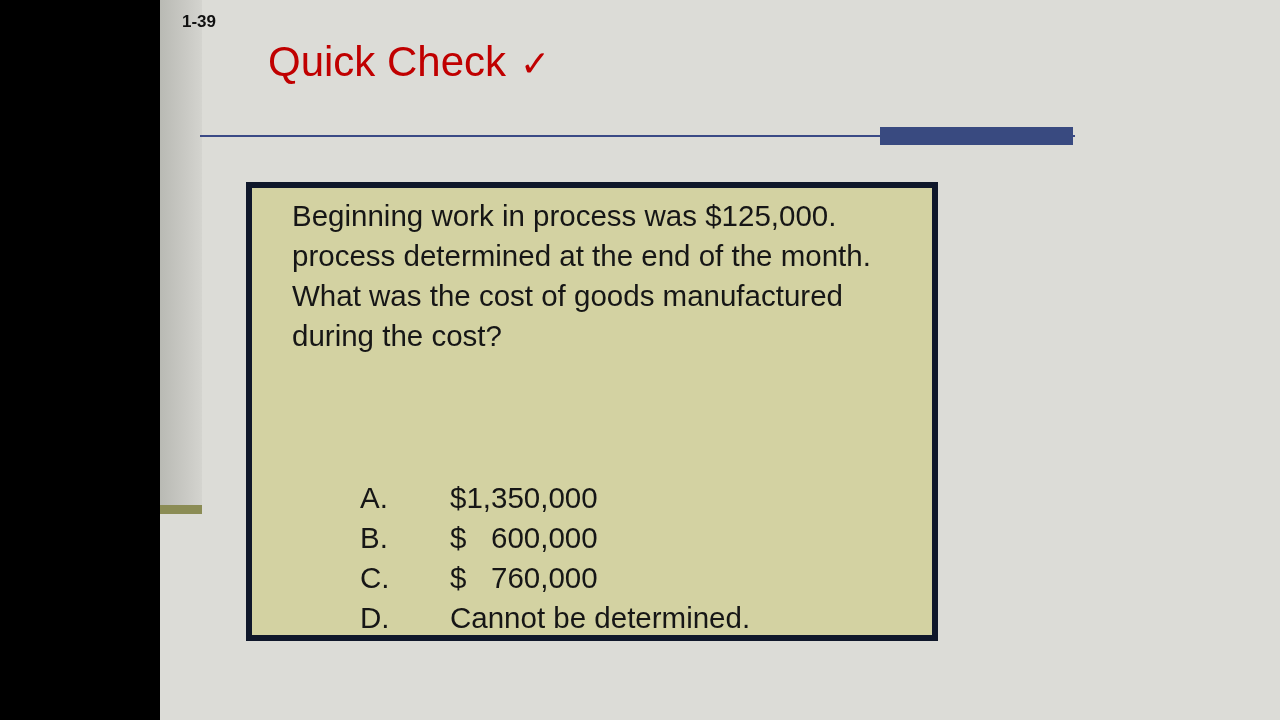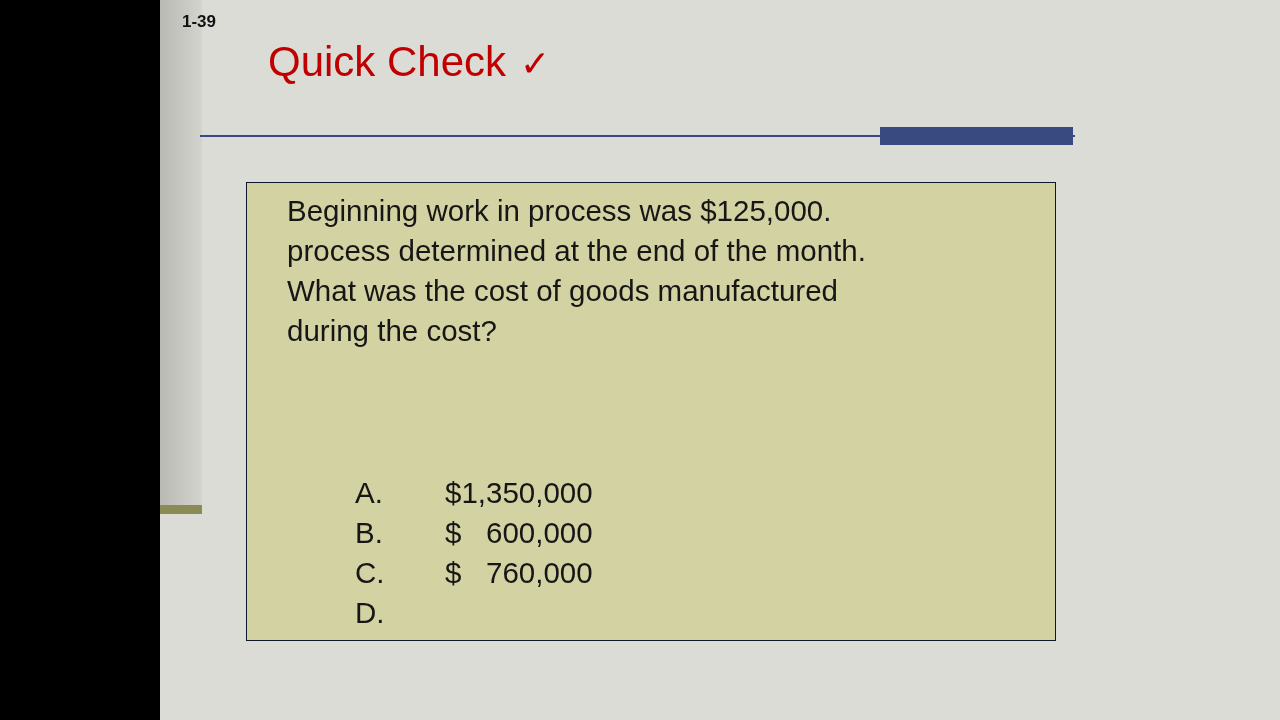--- a/index.html
+++ b/index.html
@@ -93,24 +93,24 @@
     width: 193px;
     height: 18px;
     background: #394a80;
   }
 
   
   .qbox {
     position: absolute;
     left: 86px;
     top: 182px;
-    width: 810px;
+    width: 692px;
     height: 459px;
     background: #d3d2a2;
-    border: 1px solid #0f172a;
+    border: 6px solid #0f172a;
     box-sizing: border-box;
   }
 
   .qtext {
     position: absolute;
     left: 40px;
     top: 8px;
     width: 745px;
     font-size: 29.5px;
     line-height: 40px;
@@ -177,18 +177,19 @@
         <div class="choice">
           <span class="choice-letter">B.</span>
           <span class="choice-text">$   600,000</span>
         </div>
         <div class="choice">
           <span class="choice-letter">C.</span>
           <span class="choice-text">$   760,000</span>
         </div>
         <div class="choice">
           <span class="choice-letter">D.</span>
+          <span class="choice-text">Cannot be determined.</span>
         </div>
       </div>
     </div>
 
   </div>
 </div>
 
 </body></html>

